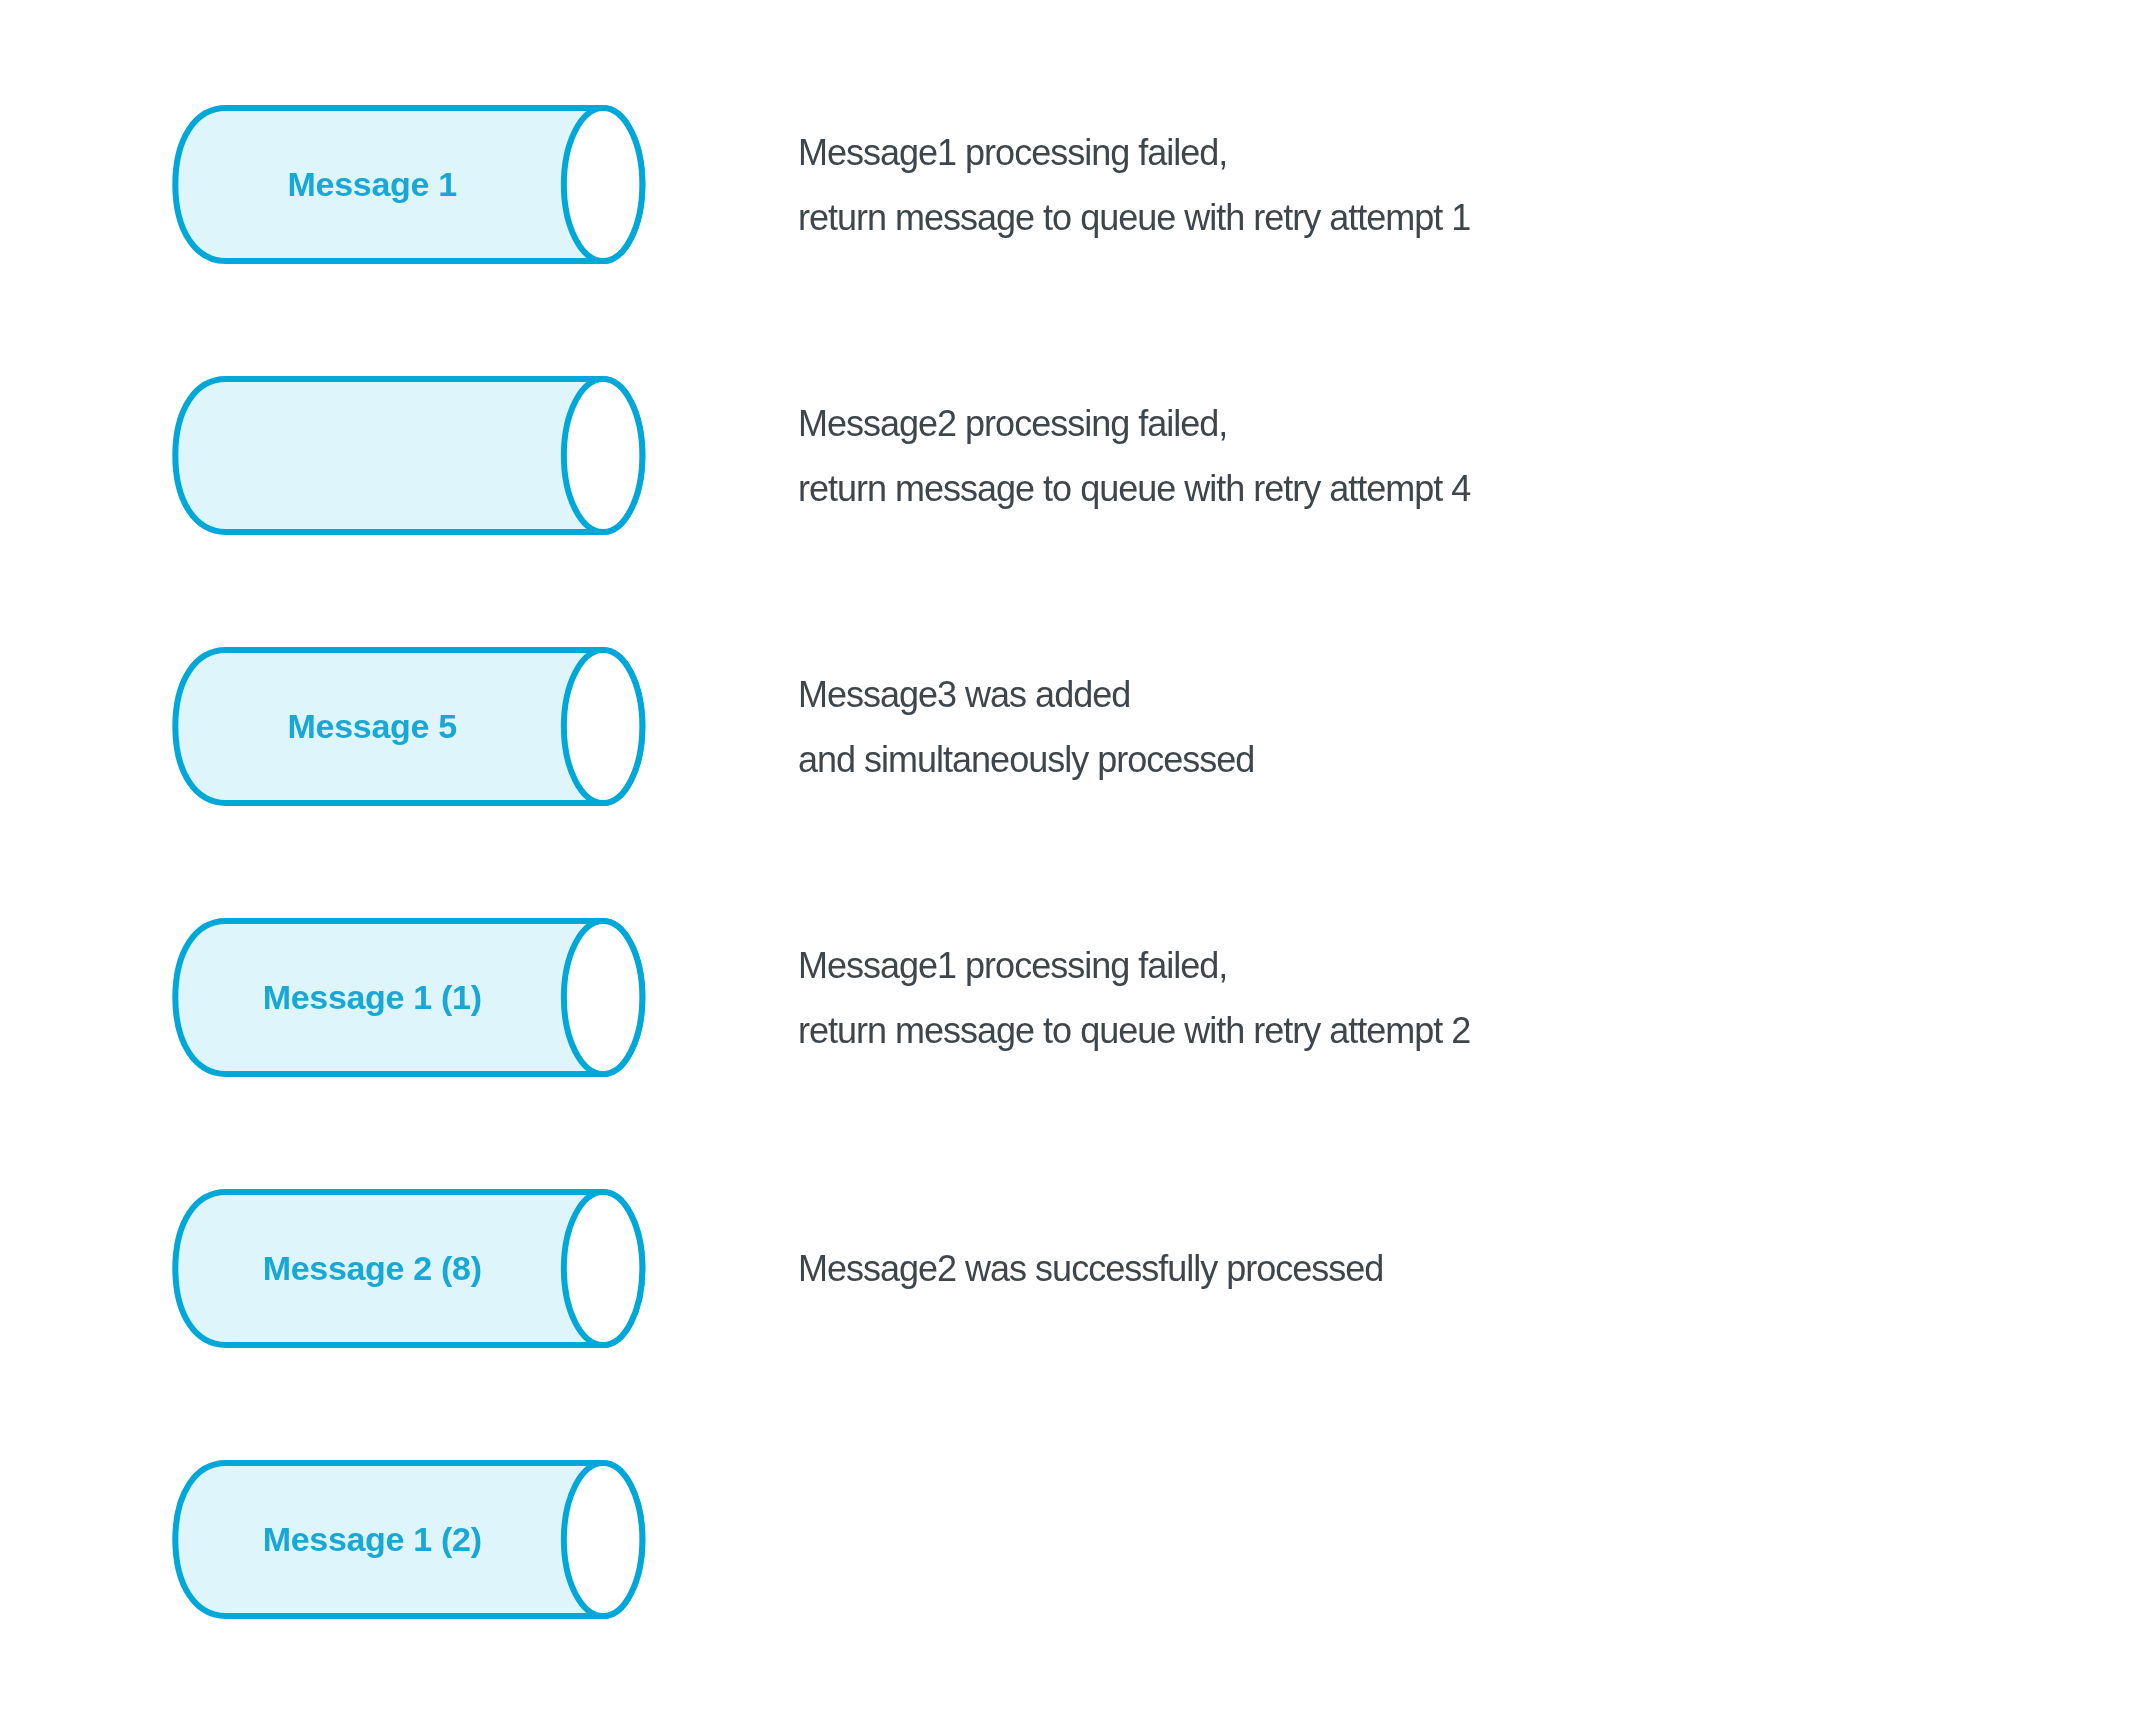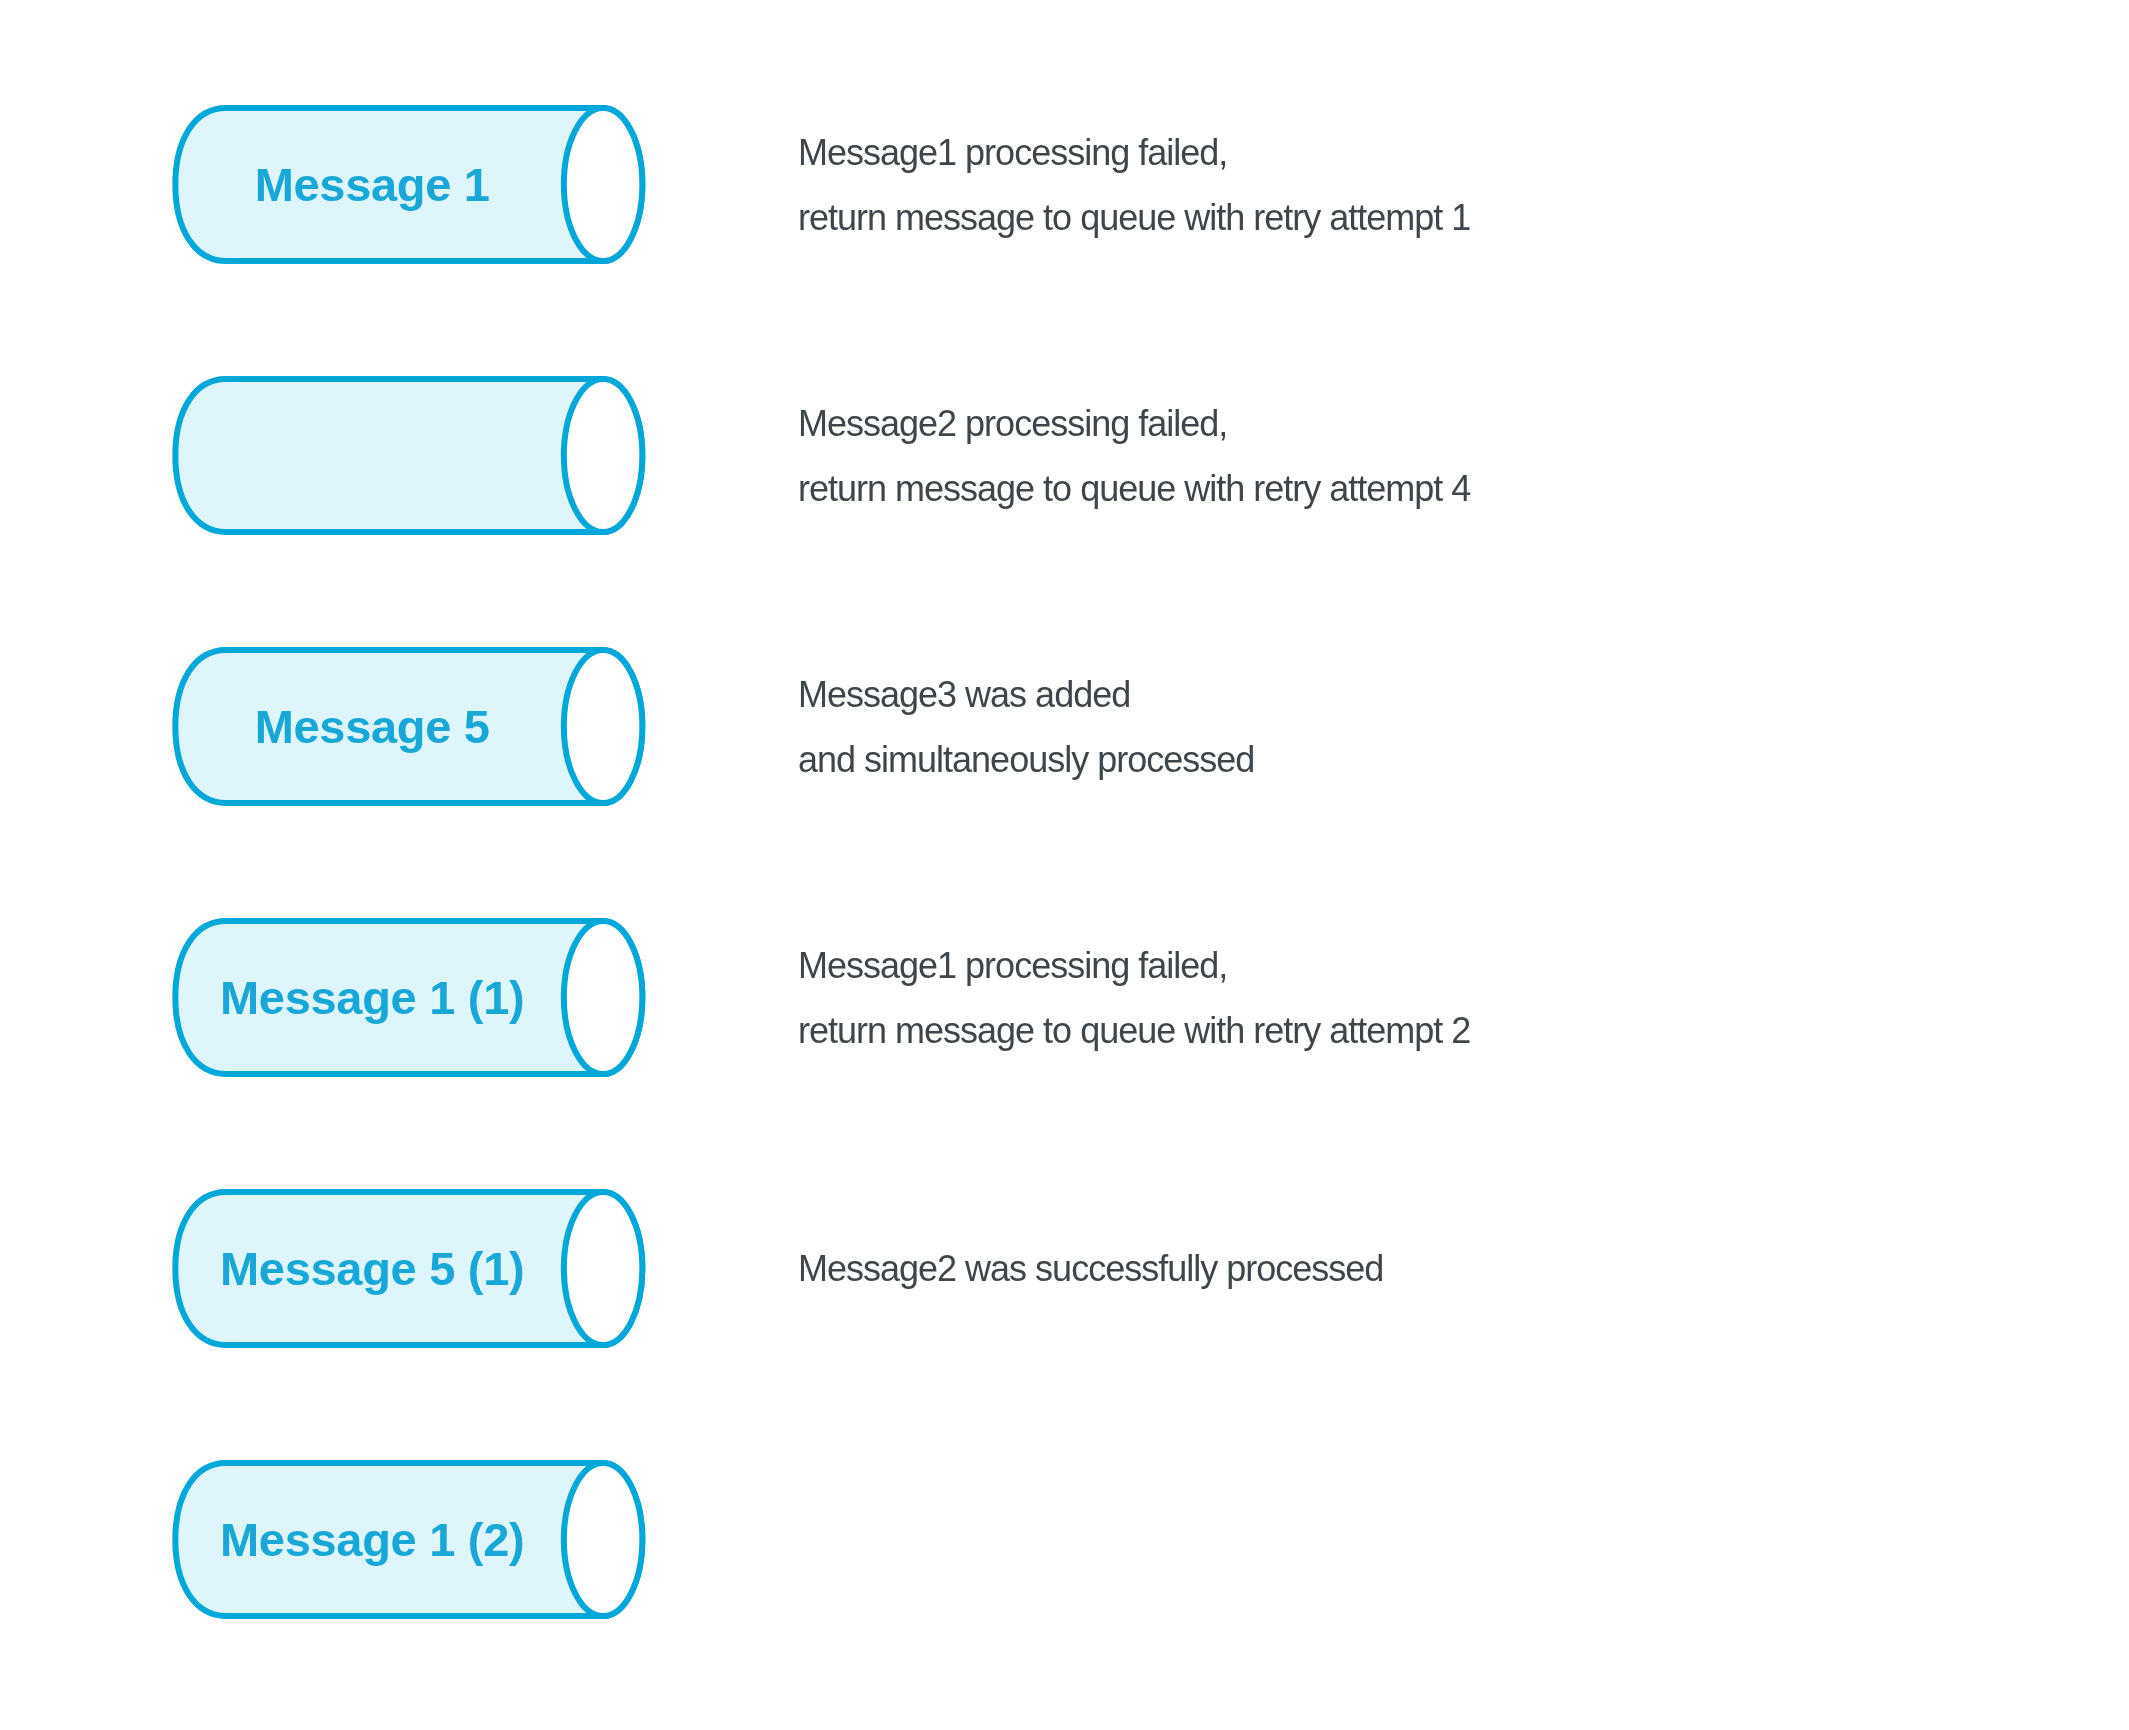--- a/index.html
+++ b/index.html
@@ -50,21 +50,21 @@
     stroke: var(--cyl-stroke, #00A8D9);
     stroke-width: 9;
   }
   .cyl-label {
     position: absolute;
     left: 6.7px; top: 0;
     width: 399px; height: 100%;
     display: flex;
     align-items: center;
     justify-content: center;
-    font-size: 47px;
+    font-size: 34px;
     font-weight: bold;
     letter-spacing: -0.3px;
     color: var(--label-color, #18A7D6);
     white-space: nowrap;
   }
   .desc {
     margin-left: 149px;
     font-size: 36px;
     letter-spacing: -1px;
     line-height: 65px;
@@ -123,21 +123,21 @@
     <div class="desc">Message1 processing failed,
 return message to queue with retry attempt 2</div>
   </div>
 
   <div class="row">
     <div class="cyl">
       <svg viewBox="0 0 726 242">
         <path class="cyl-body" d="M 657 6 A 59 115 0 0 1 657 236 L 90 236 C 44 236 14 190 14 121 C 14 52 44 6 90 6 Z"></path>
         <ellipse class="cyl-cap" cx="657" cy="121" rx="59" ry="115"></ellipse>
       </svg>
-      <div class="cyl-label">Message 5 (1)</div>
+      <div class="cyl-label">Message 2 (8)</div>
     </div>
     <div class="desc">Message2 was successfully processed</div>
   </div>
 
   <div class="row">
     <div class="cyl">
       <svg viewBox="0 0 726 242">
         <path class="cyl-body" d="M 657 6 A 59 115 0 0 1 657 236 L 90 236 C 44 236 14 190 14 121 C 14 52 44 6 90 6 Z"></path>
         <ellipse class="cyl-cap" cx="657" cy="121" rx="59" ry="115"></ellipse>
       </svg>

